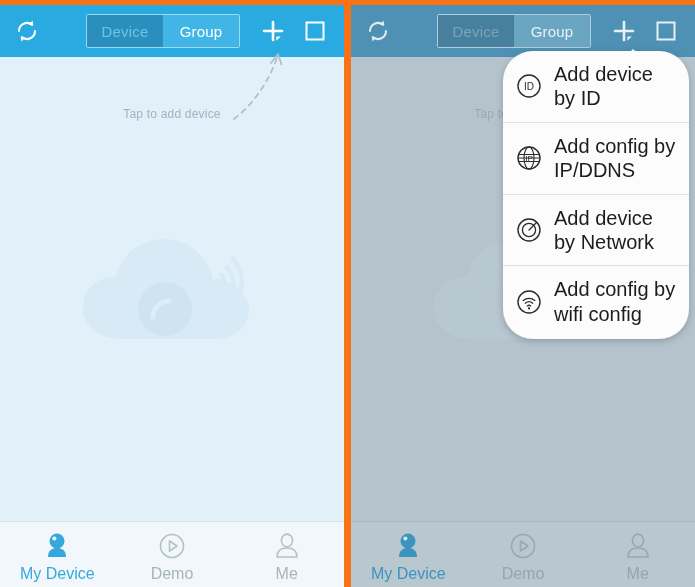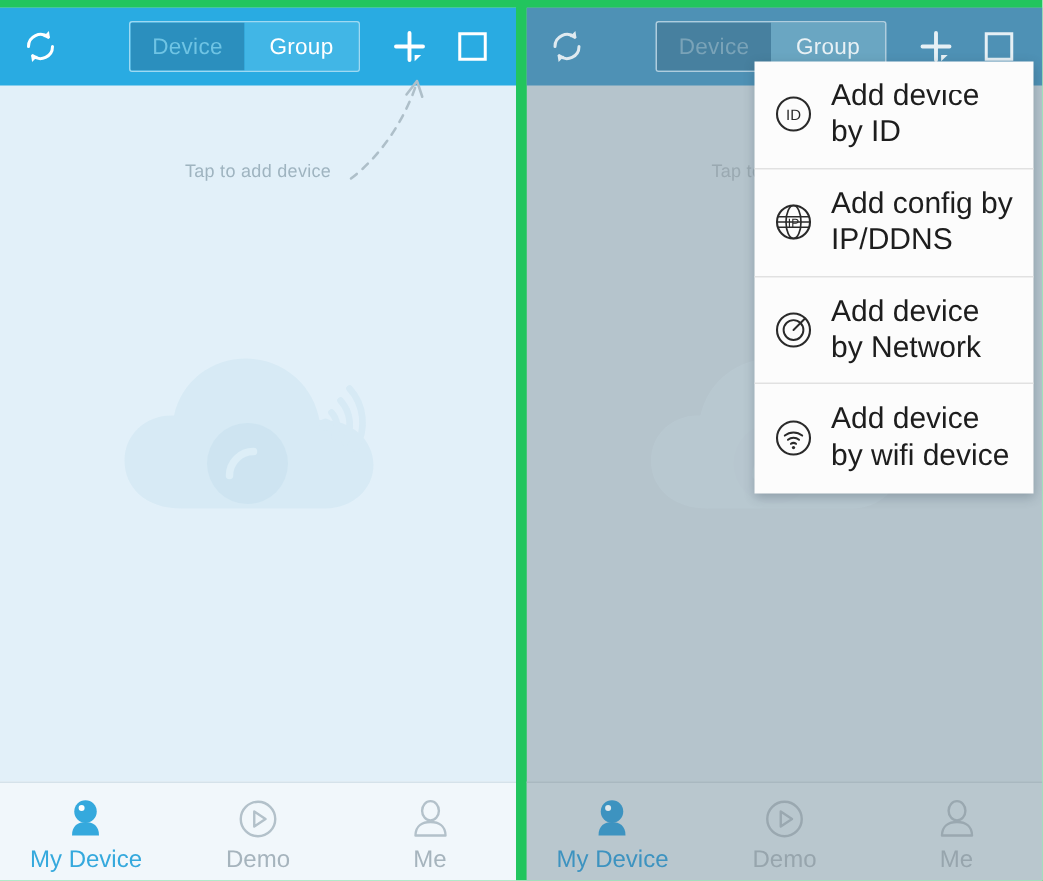--- a/index.html
+++ b/index.html
@@ -1,21 +1,21 @@
 <!DOCTYPE html>
 <html><head>
 <meta charset="utf-8">
 <style>
   html,body{margin:0;padding:0;background:#ffffff;}
   body{
     width:695px;height:587px;overflow:hidden;
     font-family:"Liberation Sans","DejaVu Sans",sans-serif;
     -webkit-font-smoothing:antialiased;
   }
-  .stage{position:relative;width:695px;height:587px;background:#22c55e;}
+  .stage{position:relative;width:695px;height:587px;background:#f97316;}
 
   
   .phone{position:absolute;top:5px;width:344px;height:582px;overflow:hidden;}
   .phone-left{left:0;}
   .phone-right{left:351px;}
 
   .screen{position:absolute;inset:0;}
   .screen.left{background:#e2f0f9;}
   .screen.right{background:#b5c4cc;}
 
@@ -76,23 +76,23 @@
   .right .tab-lbl.active{color:#3d93c0;}
   .right .tab-lbl.idle{color:#97a5ad;}
 
   
   .menu-caret{
     position:absolute;left:271px;top:44px;width:0;height:0;z-index:12;
     border-left:11px solid transparent;border-right:11px solid transparent;
     border-bottom:11px solid #fcfcfc;
   }
   .menu{
-    position:absolute;left:152px;top:36px;width:186px;z-index:11;
+    position:absolute;left:152px;top:46px;width:186px;z-index:11;
     background:#fcfcfc;box-shadow:0 2px 7px rgba(40,60,75,.30);
-    box-sizing:border-box;padding:0 0 2px 0;
+    box-sizing:border-box;padding:0 0 2px 0;border-radius:30px;
   }
   .menu-item{
     display:flex;align-items:center;gap:11px;
     padding:11px 10px 11px 12px;box-sizing:border-box;min-height:54px;
   }
   .menu-item + .menu-item{border-top:1px solid #e1e1e1;}
   .mi-ico{flex:0 0 28px;height:28px;display:flex;align-items:center;justify-content:center;}
   .mi-lbl{font-size:20px;line-height:1.22;color:#1d1d1d;}
 </style>
 </head>
@@ -287,21 +287,21 @@
             <svg width="26" height="26" viewBox="0 0 26 26">
               <circle cx="13" cy="13" r="11" fill="none" stroke="#2a2a2a" stroke-width="1.4"></circle>
               <g fill="none" stroke="#2a2a2a" stroke-width="1.3" stroke-linecap="round">
                 <path d="M7.2 11.4a9 9 0 0 1 11.6 0"></path>
                 <path d="M9.3 14.2a5.8 5.8 0 0 1 7.4 0"></path>
                 <path d="M11.3 16.9a2.8 2.8 0 0 1 3.4 0"></path>
               </g>
               <circle cx="13" cy="19.4" r="1.1" fill="#2a2a2a"></circle>
             </svg>
           </div>
-          <div class="mi-lbl">Add device by wifi device</div>
+          <div class="mi-lbl">Add config by wifi config</div>
         </div>
 
       </div>
 
       <div class="tabbar right">
         <div class="tab">
           <div class="tab-ico">
             <svg width="28" height="28" viewBox="0 0 28 28">
               <circle cx="14" cy="9" r="7.5" fill="#3d93c0"></circle>
               <circle cx="11.4" cy="6.6" r="2" fill="#dfe8ec"></circle>

